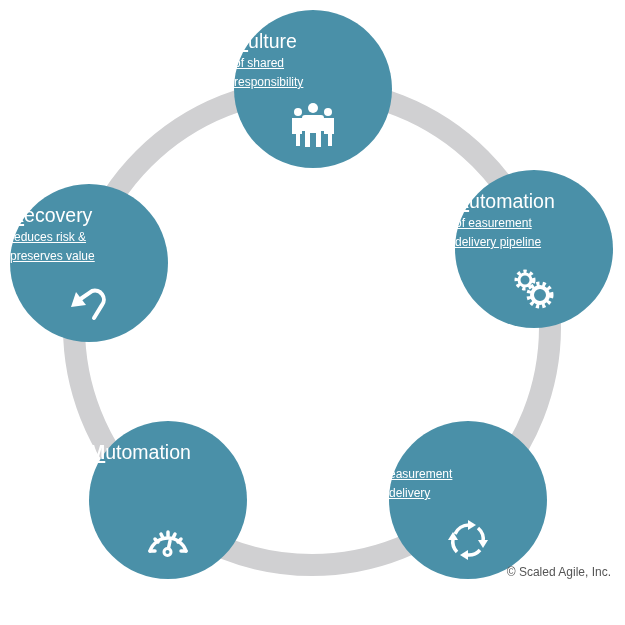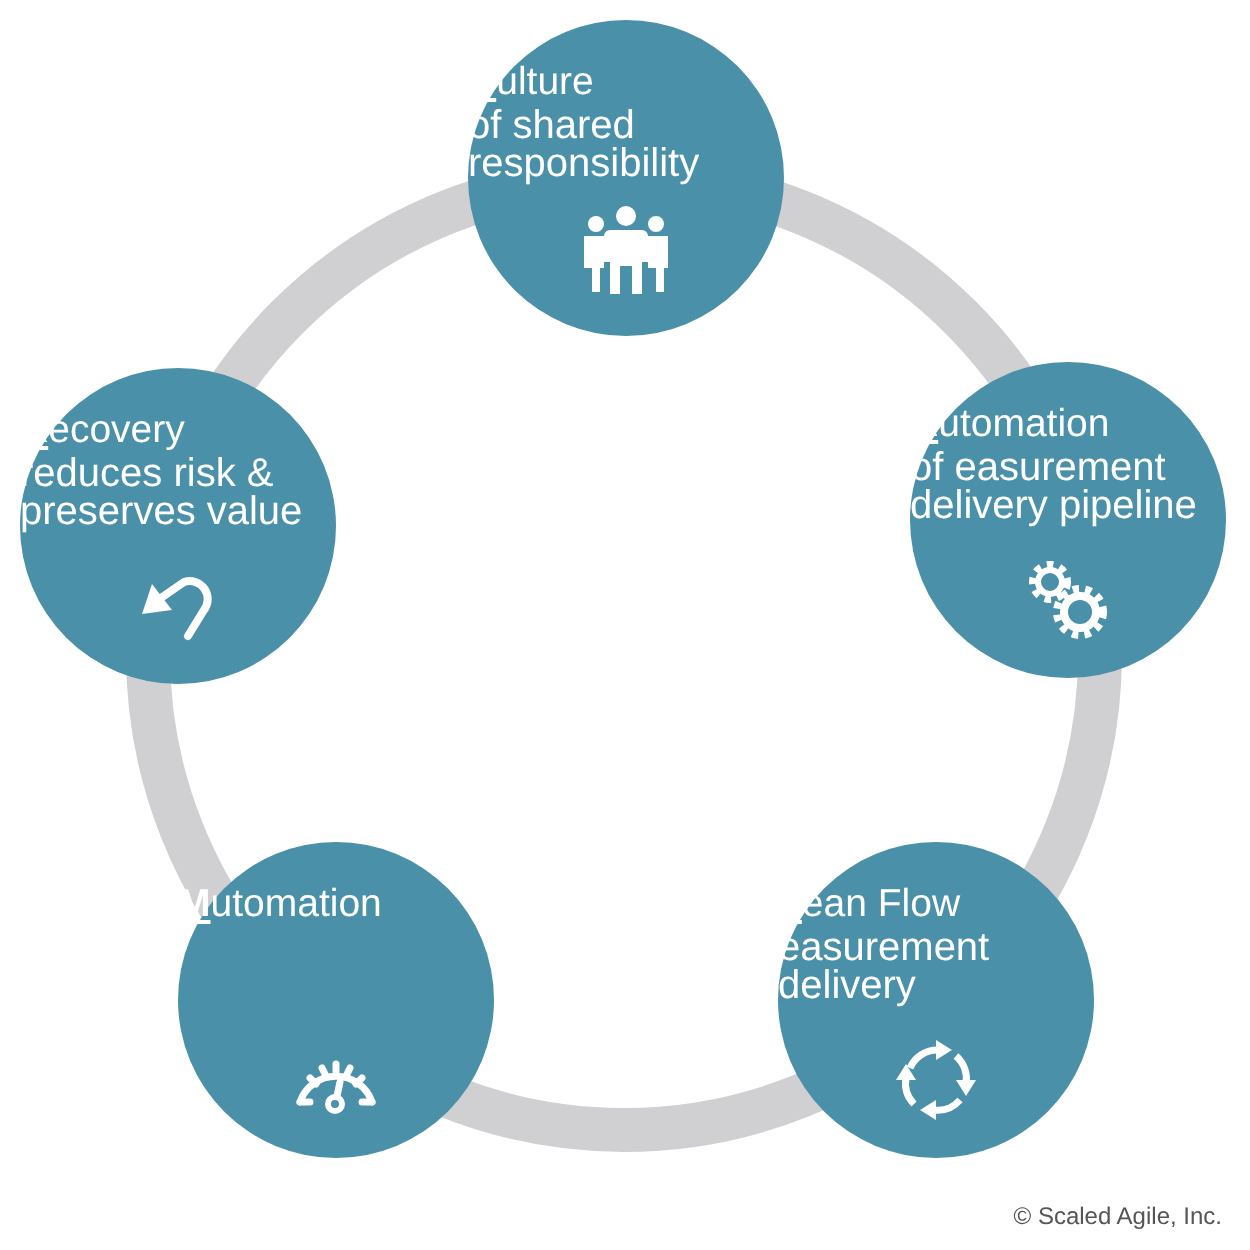--- a/index.html
+++ b/index.html
@@ -1,29 +1,29 @@
 <!DOCTYPE html>
 <html><head>
 <meta charset="utf-8">
 <style>
   html, body { margin:0; padding:0; background:#ffffff; }
   body { width:625px; height:625px; position:relative; overflow:hidden; font-family:"Liberation Sans", sans-serif; }
   #ring { position:absolute; left:0; top:0; width:625px; height:625px; }
   .node { position:absolute; width:158px; height:158px; border-radius:50%; background:#4a90a8; color:#fff; text-align:left; box-sizing:border-box; }
   .node .title { position:absolute; left:0; right:0; top:20px; font-size:19.5px; line-height:22px; white-space:nowrap; }
   .node .title u { text-decoration:underline; text-underline-offset:2px; text-decoration-thickness:2px; font-weight:bold; }
-  .node .sub { position:absolute; left:0; right:0; top:44px; font-size:20px; line-height:19px; white-space:pre-line; }
+  .node .sub { position:absolute; left:0; right:0; top:44px; font-size:12px; line-height:19px; white-space:pre-line;text-decoration:underline; }
   .node .icon { position:absolute; left:50%; top:96px; width:46px; height:46px; margin-left:-23px; }
   #n-culture { left:234px; top:10px; }
-  #n-automation { left:455px; top:181px; }
+  #n-automation { left:455px; top:170px; }
   #n-leanflow { left:389px; top:421px; }
   #n-measurement { left:89px; top:421px; }
   #n-recovery { left:10px; top:184px; }
   #n-culture .icon { top:92px; }
-  .copyright { position:absolute; right:14px; top:601px; font-size:12px; color:#555; }
+  .copyright { position:absolute; right:14px; top:565px; font-size:12px; color:#555; }
 </style>
 </head>
 <body>
 
 <svg id="ring" viewBox="0 0 625 625">
   <circle cx="312" cy="327" r="238" fill="none" stroke="#d0d0d2" stroke-width="22"></circle>
 </svg>
 
 <div class="node" id="n-culture" style="background: rgb(74, 144, 168);">
   <div class="title"><u>C</u><span>ulture</span></div>
@@ -47,21 +47,20 @@
     <g fill="none" stroke="#fff" stroke-width="5" stroke-dasharray="3 3">
       <circle cx="14" cy="14" r="8"></circle>
       <circle cx="29" cy="29" r="11"></circle>
     </g>
     <circle cx="14" cy="14" r="6" fill="none" stroke="#fff" stroke-width="3"></circle>
     <circle cx="29" cy="29" r="8" fill="none" stroke="#fff" stroke-width="4"></circle>
   </svg>
 </div>
 
 <div class="node" id="n-leanflow" style="background: rgb(74, 144, 168);">
-  <div class="title"><u>L</u><span>ean Flow</span></div>
   <div class="sub">easurement
 delivery</div>
   <svg class="icon" viewBox="0 0 46 46">
     <g fill="none" stroke="#fff" stroke-width="3.5">
       <path d="M10 17 A15 15 0 0 1 24 8"></path>
       <path d="M33 11 A15 15 0 0 1 38 25"></path>
       <path d="M35 33 A15 15 0 0 1 22 38"></path>
       <path d="M12 35 A15 15 0 0 1 8 22"></path>
     </g>
     <g fill="#fff">

